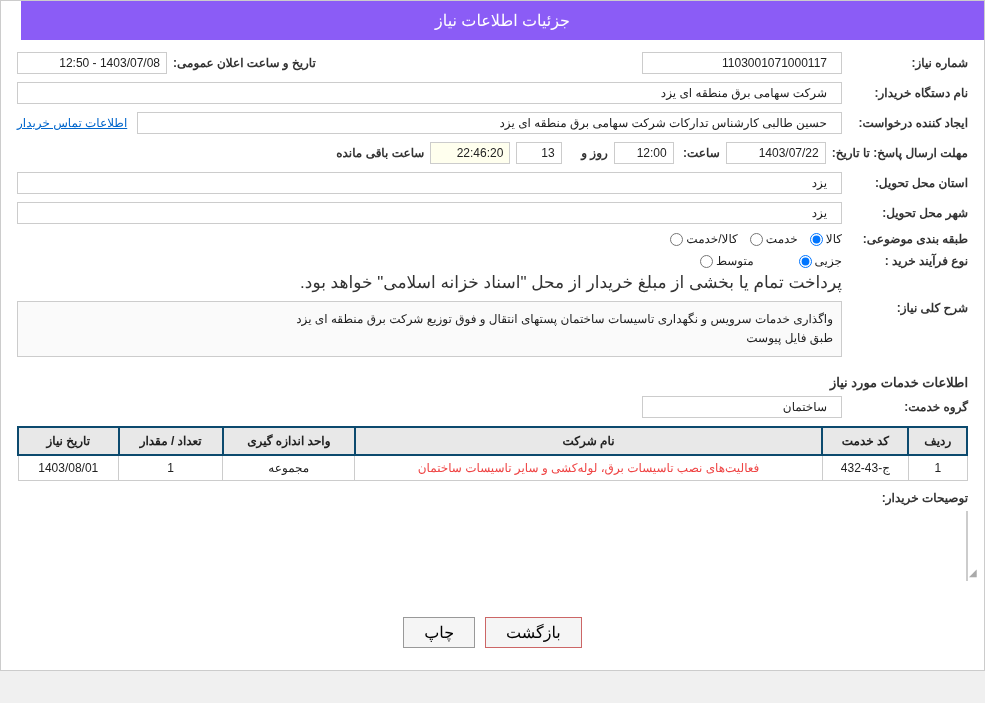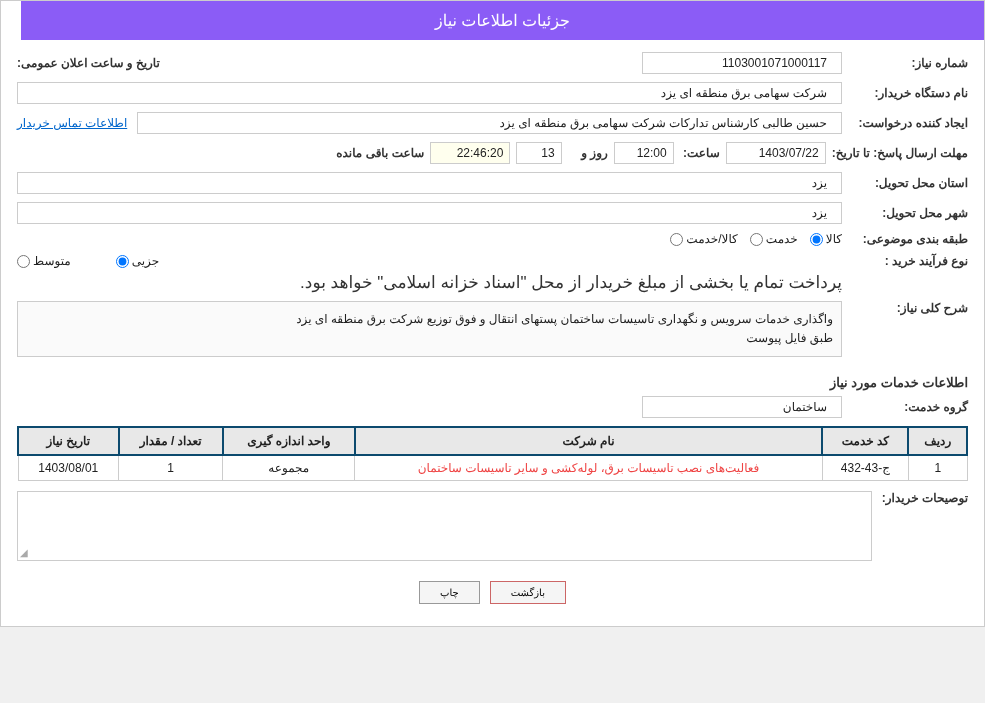--- a/index.html
+++ b/index.html
@@ -110,21 +110,22 @@
       padding: 5px 8px;
       text-align: center;
     }
     table.services-table tr:nth-child(even) {
       background: #f9f9f9;
     }
     .buyer-notes {
       display: flex;
       align-items: flex-start;
       gap: 6px;
-      margin-bottom: 10px;
+      margin-bottom: 26px;
+      flex-direction: column;
     }
     .buyer-notes-box {
       border: 1px solid #ccc;
       min-height: 70px;
       flex: 1;
       background: #fff;
       position: relative;
     }
     .resize-icon {
       position: absolute;
@@ -136,21 +137,21 @@
     .buttons-row {
       display: flex;
       justify-content: center;
       gap: 10px;
       padding: 10px 0;
     }
     .btn {
       padding: 5px 20px;
       border: 1px solid #999;
       cursor: pointer;
-      font-size: 10px;
+      font-size: 16px;
       font-family: Tahoma, Arial, sans-serif;
     }
     .btn-print {
       background: #f5f5f5;
     }
     .btn-back {
       background: #f5f5f5;
       border: 1px solid #cc6666;
     }
     .note-text {
@@ -167,20 +168,21 @@
 
 <div class="page-wrapper">
   <div class="page-header">جزئیات اطلاعات نیاز</div>
   <div class="content">
 
     <div class="row" style="margin-bottom:8px;">
       <div class="label">شماره نیاز:</div>
       <div class="value-box" style="max-width:200px;">1103001071000117</div>
       <div style="flex:1;"></div>
       <div class="label">تاریخ و ساعت اعلان عمومی:</div>
+      <div class="value-box-fixed" style="min-width:150px;">1403/07/08 - 12:50</div>
     </div>
 
     <div class="row" style="margin-bottom:8px;">
       <div class="label">نام دستگاه خریدار:</div>
       <div class="value-box">شرکت سهامی برق منطقه ای یزد</div>
     </div>
 
     <div class="row" style="margin-bottom:8px;">
       <div class="label">ایجاد کننده درخواست:</div>
       <div class="value-box">حسین طالبی کارشناس تدارکات شرکت سهامی برق منطقه ای یزد</div>
@@ -222,21 +224,21 @@
         <div class="radio-item">
           <span>کالا</span>
           <input type="radio" name="category" checked="" style="">
         </div>
       </div>
     </div>
 
     <div class="row" style="margin-bottom:8px; align-items:flex-start;">
       <div class="label">نوع فرآیند خرید :</div>
       <div style="display:flex; flex-direction:column; gap:4px; flex:1;">
-        <div class="radio-group" style="justify-content:flex-start;gap:45px;">
+        <div class="radio-group" style="justify-content:flex-end;gap:45px;">
           <div class="radio-item">
             <span>متوسط</span>
             <input type="radio" name="process" style="">
           </div>
           <div class="radio-item">
             <span>جزیی</span>
             <input type="radio" name="process" checked="" style="">
           </div>
         </div>
         <div class="note-text">پرداخت تمام یا بخشی از مبلغ خریدار از محل "اسناد خزانه اسلامی" خواهد بود.</div>

